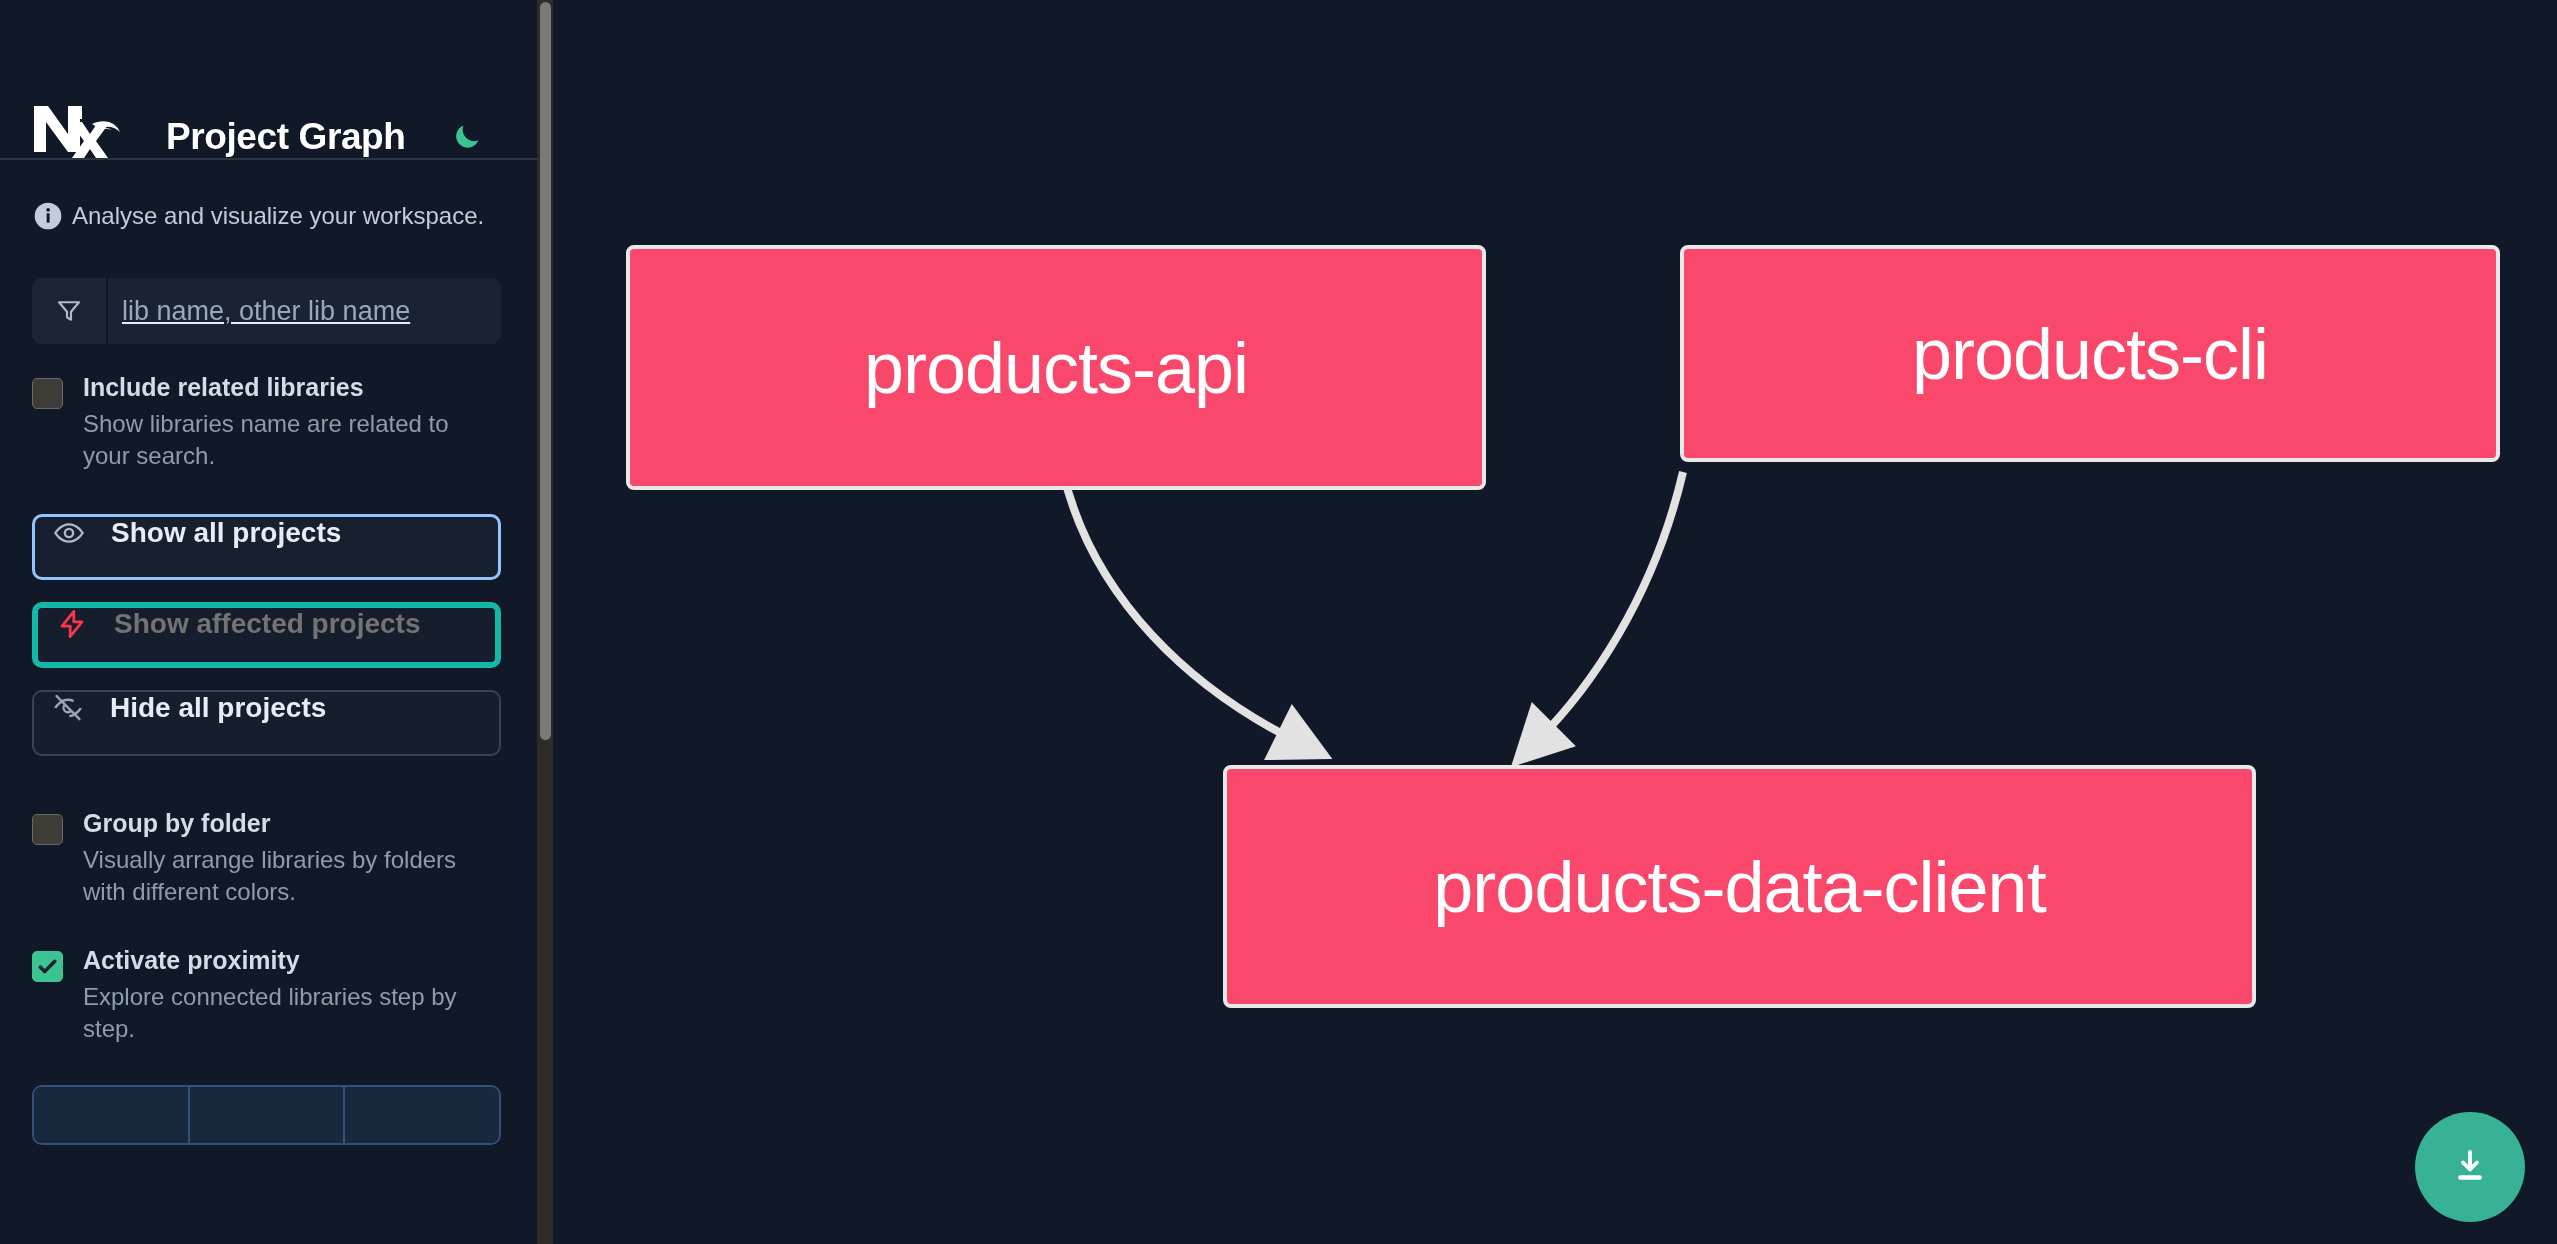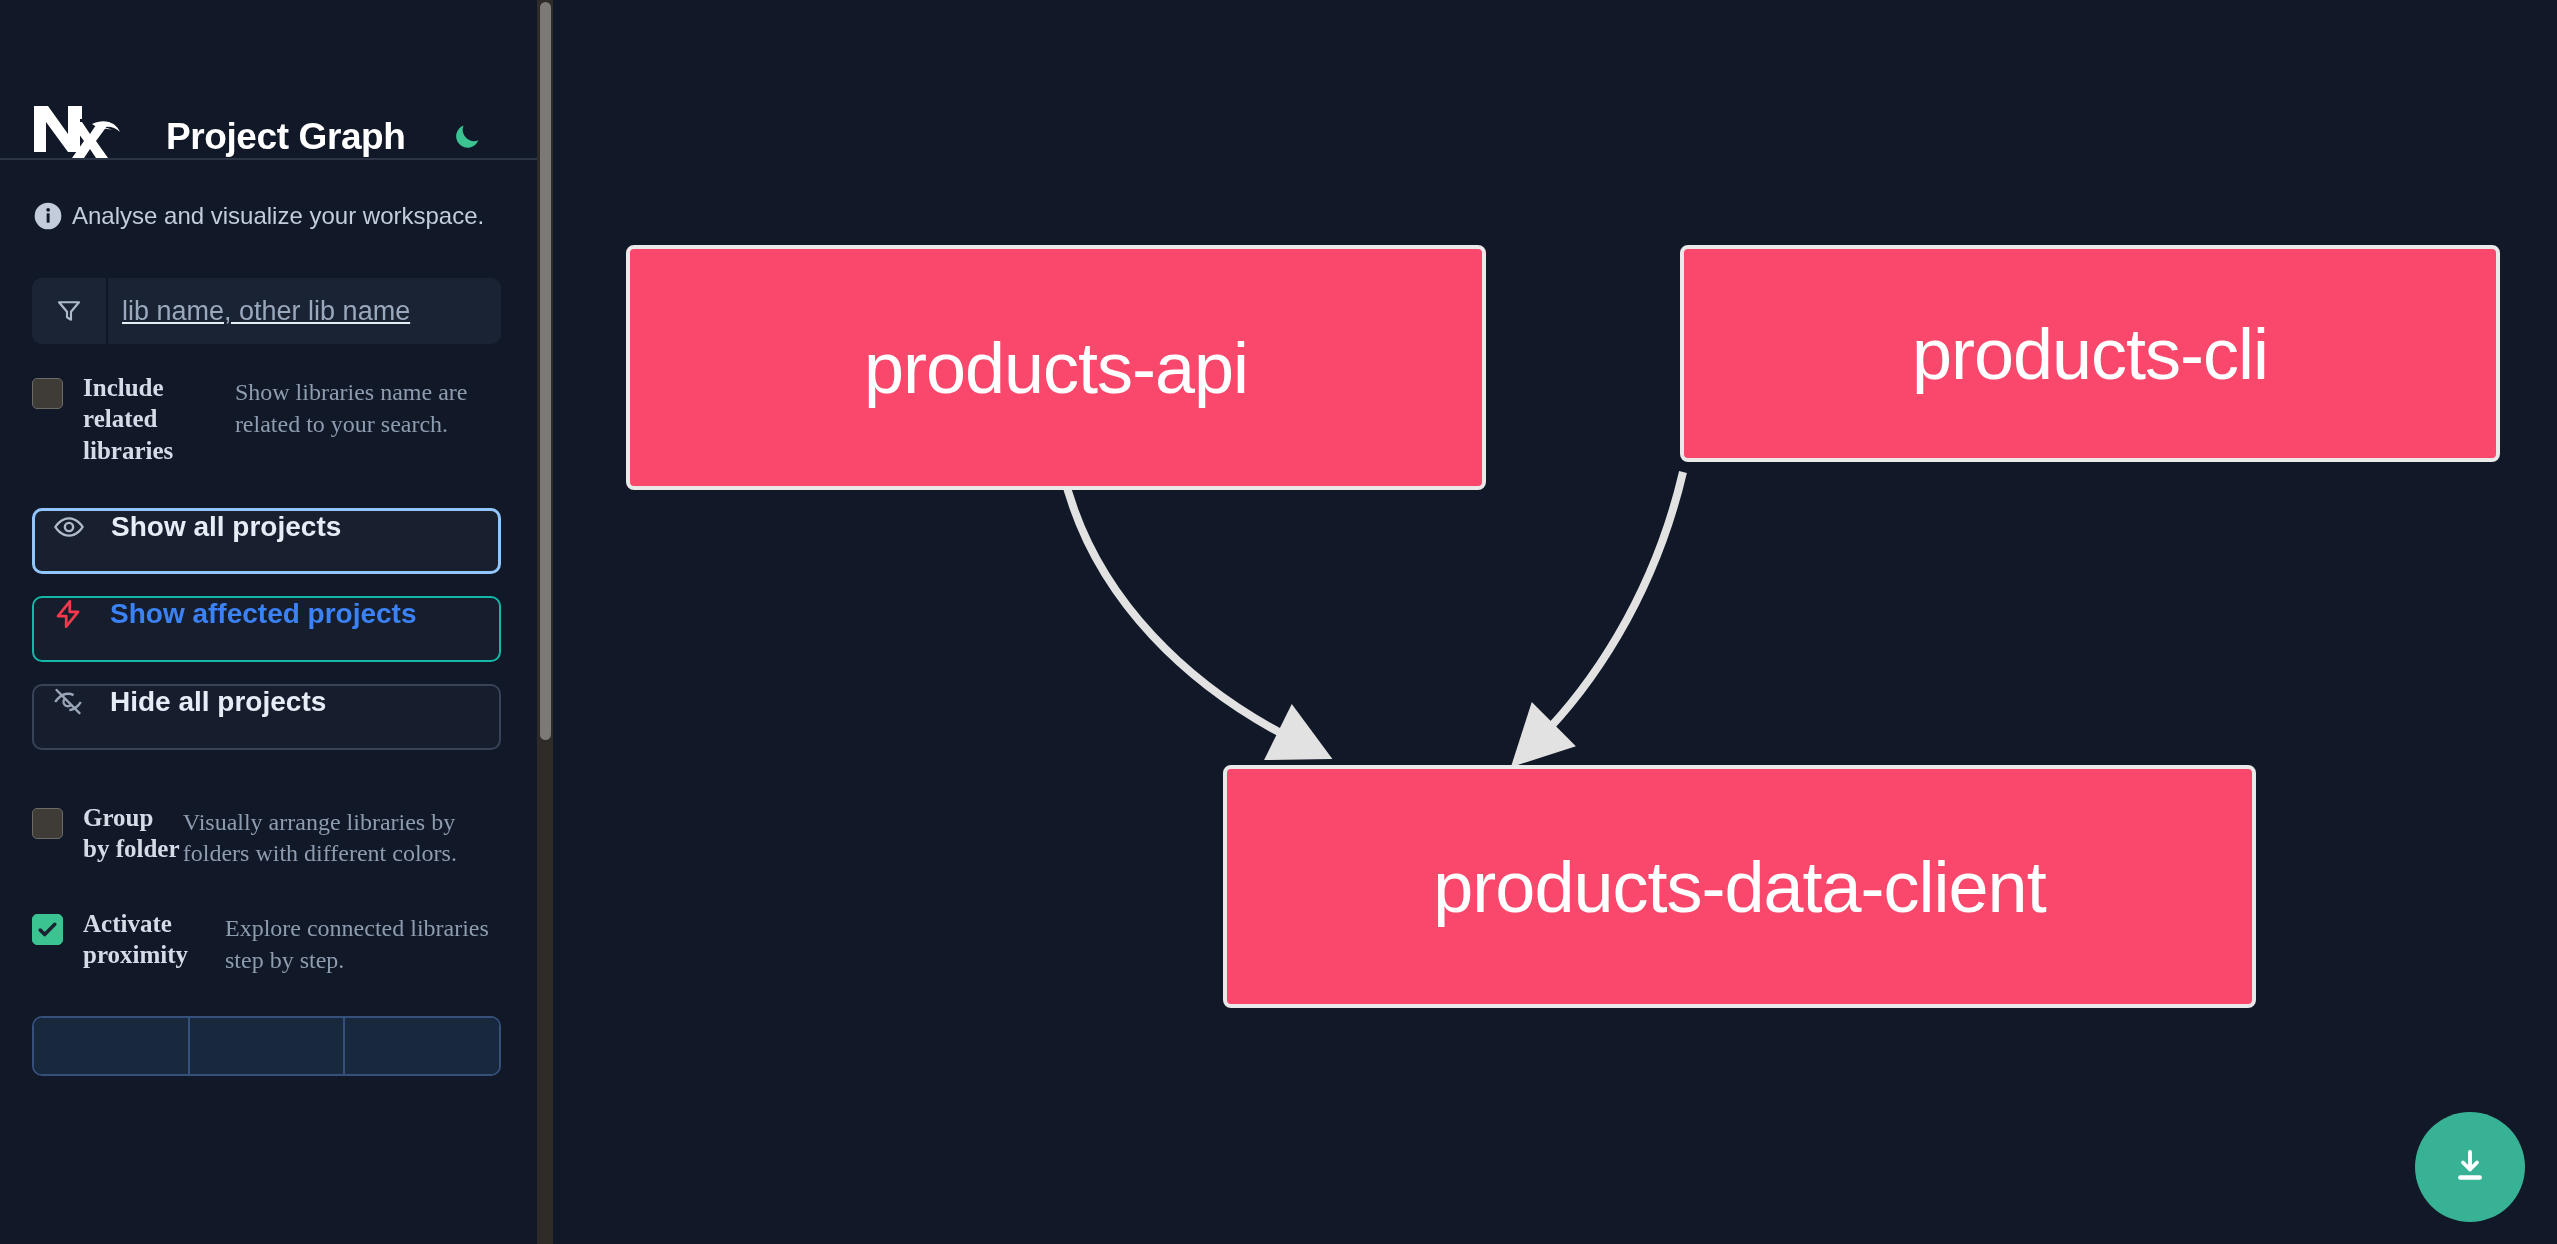--- a/index.html
+++ b/index.html
@@ -70,35 +70,35 @@
   .check-block { padding:28px 36px 0 32px; display:flex; gap:20px; }
   .cb {
     width:31px; height:31px; flex:0 0 31px; margin-top:6px;
     border-radius:5px;
     display:flex; align-items:center; justify-content:center;
     cursor:pointer;
   }
   .cb.off { background:#3f3b36; border:1px solid #6a6a66; }
   .cb.on  { background:#3bc492; border:1px solid #3bc492; }
   .cb.on svg { display:block; }
-  .cb-body { display:flex; flex-direction:row;font-family:Liberation Serif, serif; }
+  .cb-body { display:flex; flex-direction:column; }
   .cb-label { font-size:25px; font-weight:700; color:#d4dce8; line-height:1.25; }
   .cb-desc { font-size:24px; color:#8e9cb0; line-height:1.32; margin-top:5px; max-width:430px; }
 
   .btn-stack { padding:42px 36px 0 32px; display:flex; flex-direction:column; gap:22px; }
   .sbtn {
     height:66px; border-radius:10px;
     display:flex; gap:26px;
     padding-left:18px;
     background:#1b2435;
     cursor:pointer;
     font-size:28px; font-weight:700;
   }
   .sbtn.primary { border:3px solid #93c5fd; color:#e7edf6; background:#182030; }
-  .sbtn.danger  { border:2px solid #14b8a6; color:#3b82f6; background:#161e2d; }
+  .sbtn.danger  { border:6px solid #14b8a6; color:#737373; background:#161e2d; }
   .sbtn.muted   { border:2px solid #394358; color:#e7edf6; background:#161e2d; }
 
   .seg-peek { padding:40px 36px 0 32px; }
   .seg-control {
     height:60px; display:flex;
     border:2px solid #35507a; border-radius:10px; overflow:hidden;
   }
   .seg { flex:1; border-right:2px solid #35507a; background:#18283d; }
   .seg:last-child { border-right:0; }
 

